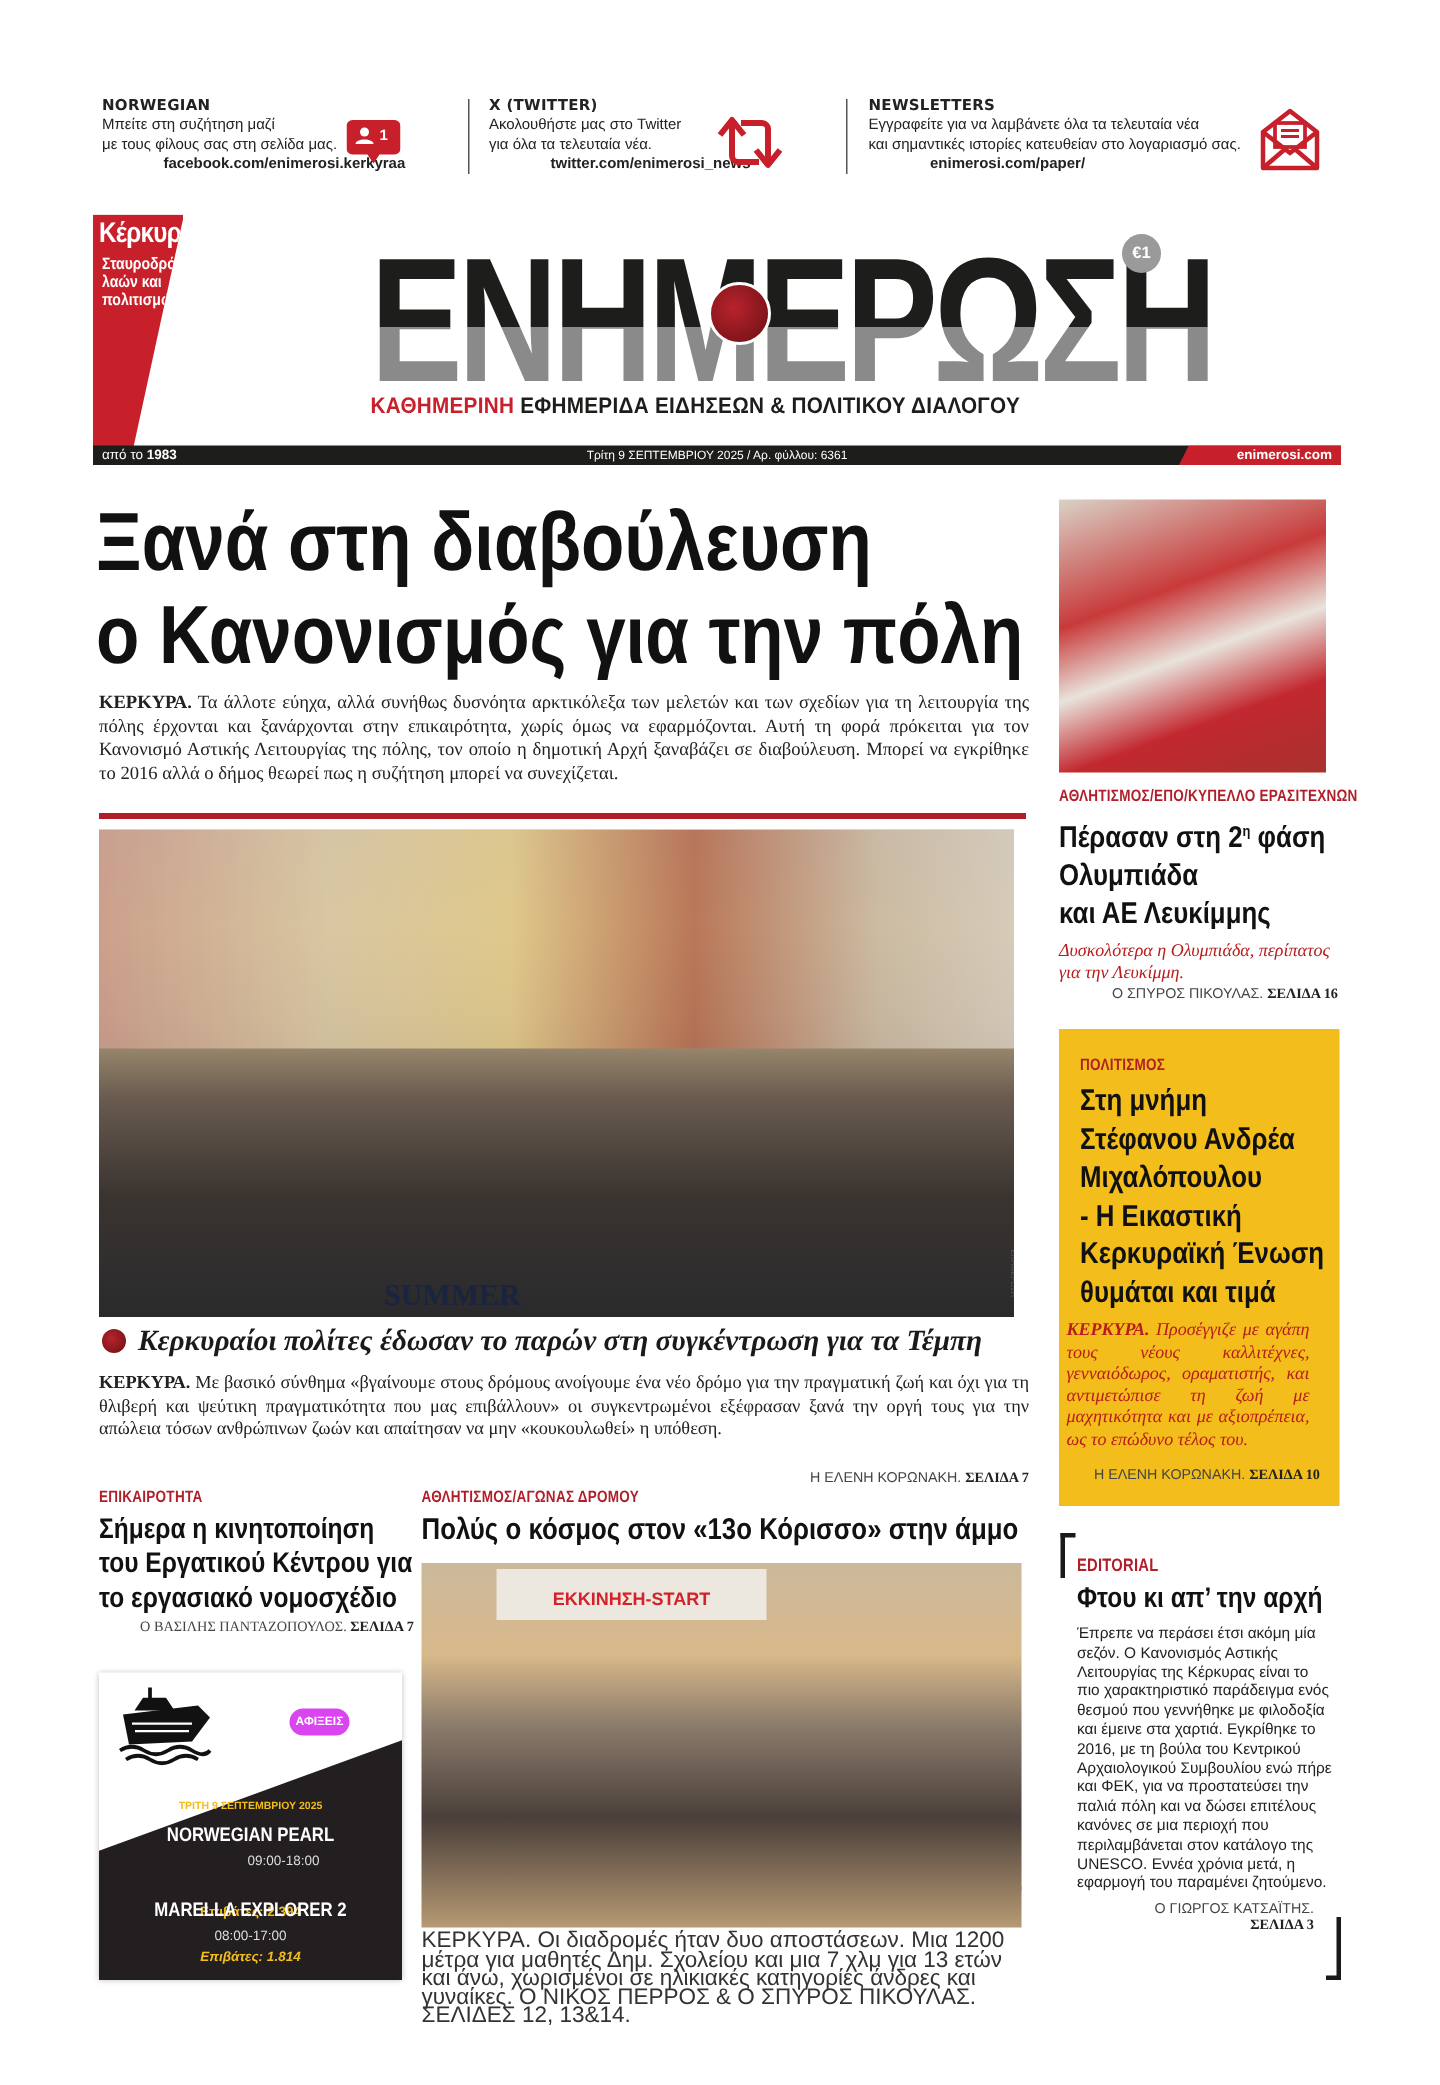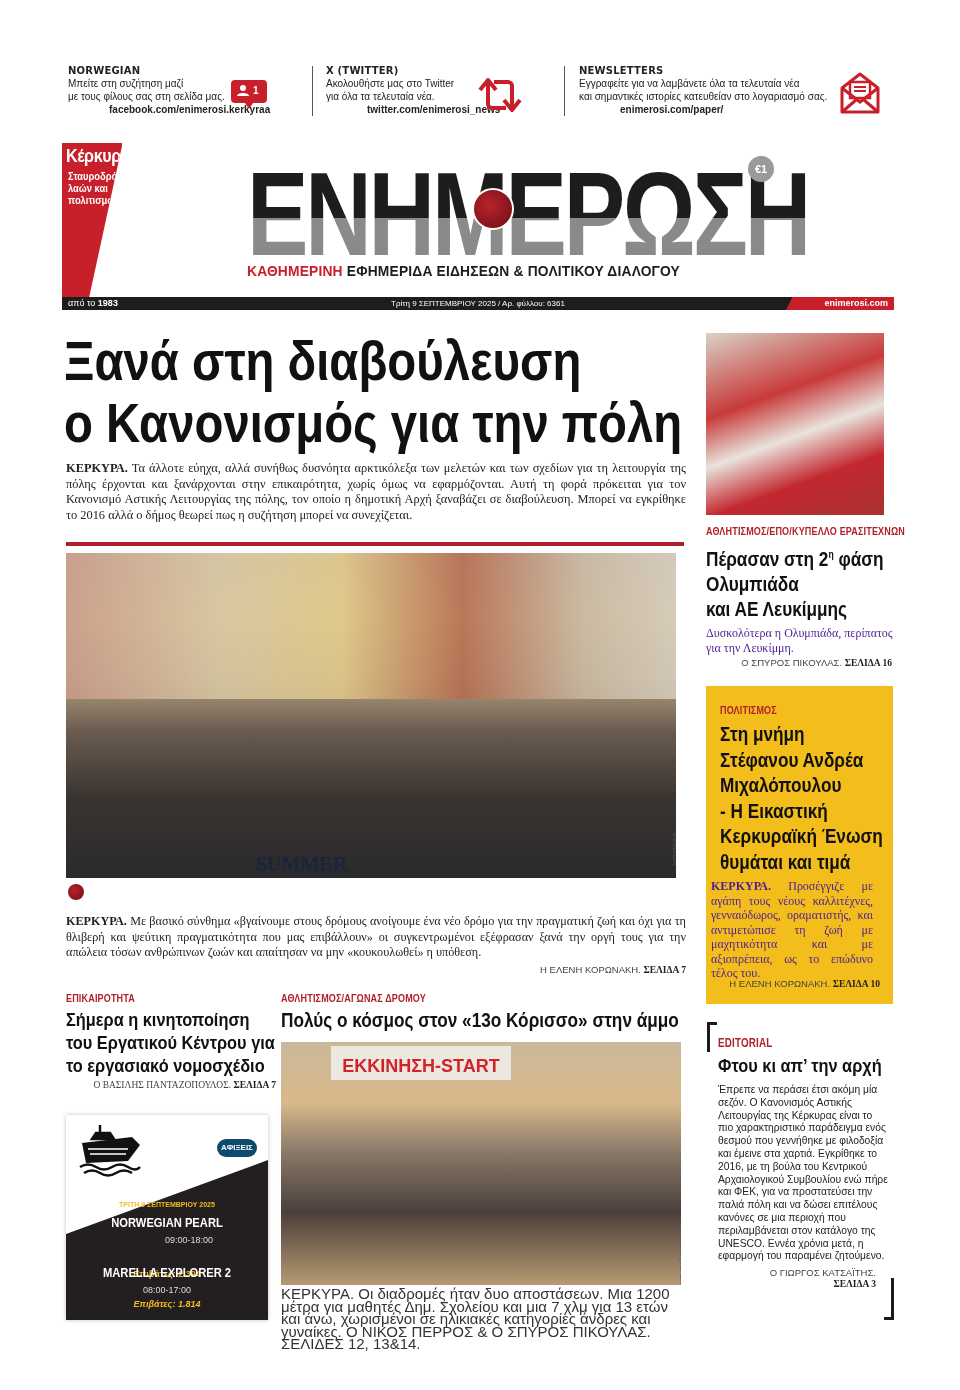--- a/index.html
+++ b/index.html
@@ -36,42 +36,42 @@
   .byline { font-family: "Liberation Sans", sans-serif; font-size: 9.5px; color: #444; text-align: right; }
   .byline .pg { font-family: "Liberation Serif", serif; font-weight: bold; color: #222; }
   .redrule { position: absolute; left: 66px; top: 542px; width: 618px; height: 4px; background: #b01f29; }
 
   
   .photo { position: absolute; overflow: hidden; }
   .photo .credit { position: absolute; font-size: 5px; color: #555; transform: rotate(90deg); transform-origin: left top; white-space: nowrap; }
   .ph-main { left: 66px; top: 553px; width: 610px; height: 325px; background: linear-gradient(180deg,#c7b8a8 0%,#d9c691 20%,#b5a27e 38%,#6a5b50 55%,#3a3430 75%,#2a2a2c 100%); }
   .ph-sport { left: 706px; top: 333px; width: 178px; height: 182px; background: linear-gradient(160deg,#d9d2c7 0%,#c83a3a 35%,#e9e3dc 55%,#c2282f 75%,#a9322e 100%); }
   .ph-run { left: 281px; top: 1042px; width: 400px; height: 243px; background: linear-gradient(180deg,#cbb89b 0%,#d8b98a 25%,#8a7a6a 45%,#4a3f3a 70%,#b79a74 100%); }
-  .start-banner { position: absolute; left: 50px; top: 4px; width: 180px; height: 34px; background: #ece7df; color: #d2232a; font-weight: bold; font-size: 18px; line-height: 40px; text-align: center; }
+  .start-banner { position: absolute; left: 50px; top: 4px; width: 180px; height: 34px; background: #ece7df; color: #d2232a; font-weight: bold; font-size: 12px; line-height: 40px; text-align: center; }
 
   
   .cap-main { position: absolute; left: 68px; top: 884px; width: 620px; }
   .cap-main .dot { display: inline-block; width: 16px; height: 16px; border-radius: 50%; background: radial-gradient(circle at 40% 40%, #b8232c, #6a0f14); vertical-align: -2px; margin-right: 8px; }
   .cap-main .t { font-family: "Liberation Serif", serif; font-style: italic; font-weight: bold; font-size: 19.5px; color: #1a1a1a; }
   .lead2 { position: absolute; left: 66px; top: 914px; width: 620px; font-family: "Liberation Serif", serif; font-size: 12.2px; line-height: 15.6px; text-align: justify; color: #222; }
 
   
   .sec-label { font-family: "Liberation Sans", sans-serif; font-weight: bold; font-size: 11px; color: #b01f29; transform: scaleX(0.82); transform-origin: left top; white-space: nowrap; letter-spacing: 0.2px; }
   .r-head { font-family: "Liberation Sans", sans-serif; font-weight: bold; font-size: 20px; line-height: 25px; color: #111; transform: scaleX(0.86); transform-origin: left top; white-space: nowrap; }
-  .serif-body { font-family: "Liberation Serif", serif; font-size: 12px; line-height: 15px; color: #4c1d95; }
+  .serif-body { font-family: "Liberation Serif", serif; font-size: 12px; line-height: 15px; color: #b91c1c; font-style: italic; }
 
   .yellow-box { position: absolute; left: 706px; top: 686px; width: 187px; height: 318px; background: #f3bd1c; }
 
   .editorial-brk-tl { position: absolute; left: 707px; top: 1022px; width: 10px; height: 30px; border-left: 3px solid #1a1a1a; border-top: 3px solid #1a1a1a; }
   .editorial-brk-br { position: absolute; left: 884px; top: 1278px; width: 10px; height: 42px; border-right: 3px solid #1a1a1a; border-bottom: 3px solid #1a1a1a; }
 
   
   .cruise { position: absolute; left: 66px; top: 1115px; width: 202px; height: 205px; background: #fff; box-shadow: 0 0 4px rgba(0,0,0,0.25); overflow: hidden; }
   .cruise .dark { position: absolute; left: 0; top: 0; width: 100%; height: 100%; background: #231f20; clip-path: polygon(0 58%, 100% 22%, 100% 100%, 0 100%); }
-  .cruise .badge { position: absolute; left: 127px; top: 24px; width: 40px; height: 18px; border-radius: 9px; background: #0c4a6e; color: #fff; font-size: 8px; font-weight: bold; text-align: center; line-height: 18px; margin-left: 24px; }
+  .cruise .badge { position: absolute; left: 127px; top: 24px; width: 40px; height: 18px; border-radius: 9px; background: #d946ef; color: #fff; font-size: 8px; font-weight: bold; text-align: center; line-height: 18px; }
   .cruise .c-date { position: absolute; left: 0; width: 100%; top: 86px; text-align: center; color: #f3bd1c; font-size: 7px; font-weight: bold; }
   .cruise .ship { position: absolute; left: 0; width: 100%; text-align: center; color: #fff; font-weight: bold; font-size: 13px; transform: scaleX(0.86); }
   .cruise .time { position: absolute; left: 0; width: 100%; text-align: center; color: #ddd; font-size: 9px; }
   .cruise .pax { position: absolute; left: 0; width: 100%; text-align: center; color: #f3bd1c; font-size: 9px; font-weight: bold; }
 </style>
 </head>
 <body>
 
 <div class="promo" style="left:68px;width:160px;">
   <div class="ttl">NORWEGIAN</div>
@@ -152,25 +152,25 @@
 </div>
 <div class="redrule"></div>
 
 <div class="photo ph-main">
   <div class="abs" style="left:0;top:0;width:100%;height:45%;background:linear-gradient(90deg,#c99a8a 0%,#d8c7a4 25%,#e0c98a 45%,#b46a4e 65%,#c9b9a4 85%,#d6cdbf 100%);opacity:0.85;"></div>
   <div class="abs" style="left:190px;top:300px;width:150px;height:40px;color:#1a2340;font-family:'Liberation Serif',serif;font-weight:bold;font-size:20px;">SUMMER</div>
   <span class="credit" style="left:612px;top:280px;">ΕΝΗΜΕΡΩΣΗ</span>
 </div>
 
 <div class="cap-main">
-  <span class="dot"></span>
+  <span class="dot"></span><span class="t">Κερκυραίοι πολίτες έδωσαν το παρών στη συγκέντρωση για τα Τέμπη</span>
 </div>
 <div class="lead2">
   <b>ΚΕΡΚΥΡΑ.</b><span> Με βασικό σύνθημα «βγαίνουμε στους δρόμους ανοίγουμε ένα νέο δρόμο για την πραγματική ζωή και όχι για τη θλιβερή και ψεύτικη πραγματικότητα που μας επιβάλλουν» οι συγκεντρωμένοι εξέφρασαν ξανά την οργή τους για την απώλεια τόσων ανθρώπινων ζωών και απαίτησαν να μην «κουκουλωθεί» η υπόθεση.</span>
-  <div class="byline" style="margin-top:1px;"><span>Η ΕΛΕΝΗ ΚΟΡΩΝΑΚΗ. </span><span class="pg">ΣΕΛΙΔΑ 7</span></div>
+  <div class="byline" style="margin-top:17px;"><span>Η ΕΛΕΝΗ ΚΟΡΩΝΑΚΗ. </span><span class="pg">ΣΕΛΙΔΑ 7</span></div>
 </div>
 
 <div class="photo ph-sport">
   
 </div>
 <div class="abs" style="left:706px;top:525px;width:190px;">
   <div class="sec-label">ΑΘΛΗΤΙΣΜΟΣ/ΕΠΟ/ΚΥΠΕΛΛΟ ΕΡΑΣΙΤΕΧΝΩΝ</div>
   <div class="r-head" style="margin-top:5px;">
     <div><span>Πέρασαν στη 2</span><sup style="font-size:10px;">η</sup><span> φάση</span></div>
     <div>Ολυμπιάδα</div>

